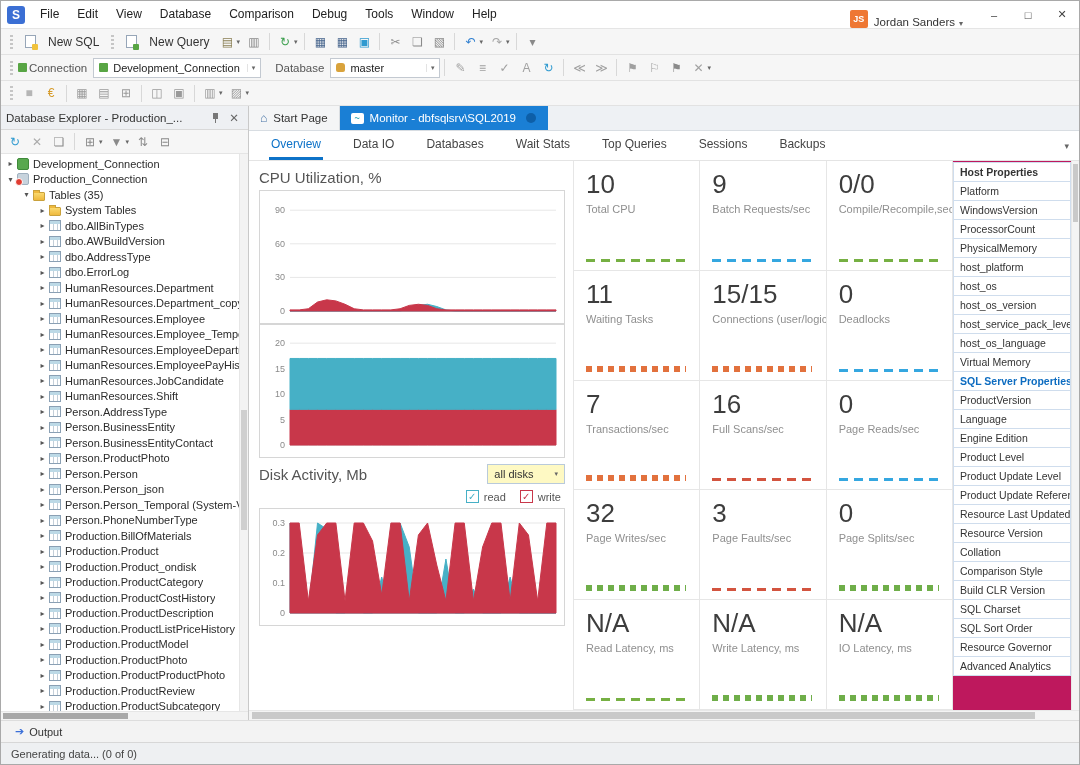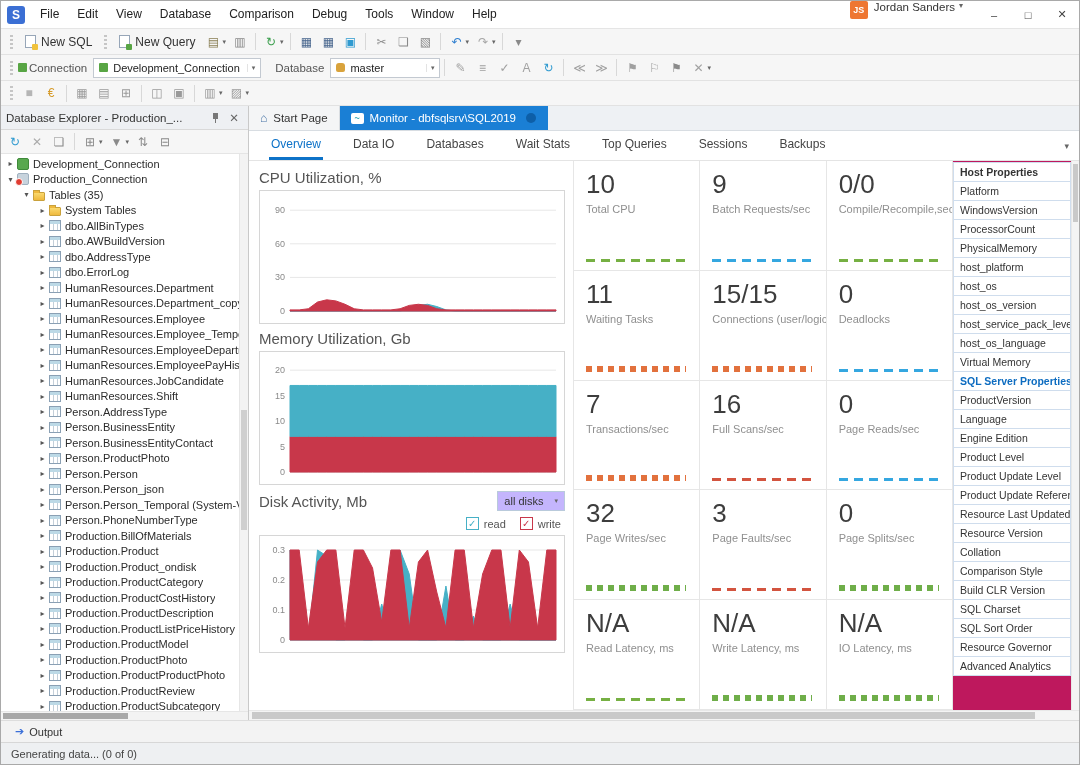--- a/index.html
+++ b/index.html
@@ -3,32 +3,32 @@
 <meta charset="utf-8">
 <style>
   *{box-sizing:border-box;margin:0;padding:0}
   body{font-family:"Liberation Sans",sans-serif;font-size:12px;color:#333;background:#ddd}
   .app{width:1080px;height:765px;background:#fff;border:1px solid #a9a9a9;display:flex;flex-direction:column;overflow:hidden}
 
   
   .titlebar{height:28px;display:flex;align-items:center;background:#fff;border-bottom:1px solid #e5e5e5;padding-left:6px;flex:none}
   .logo{width:18px;height:18px;border-radius:3px;background:#3b6fd4;color:#fff;font-weight:bold;font-size:12px;display:flex;align-items:center;justify-content:center;margin-right:6px}
   .menu-item{padding:0 9px;line-height:27px;color:#222;cursor:default}
-  .tb-right{margin-left:auto;display:flex;align-items:flex-start;height:100%}
+  .tb-right{margin-left:auto;display:flex;align-items:flex-end;height:100%}
   .avatar{width:18px;height:18px;background:#ee7733;color:#fff;font-size:9px;font-weight:bold;display:flex;align-items:center;justify-content:center;border-radius:2px;margin-right:6px}
   .username{font-size:11.5px;color:#333;margin-right:4px}
   .ucaret{font-size:8px;color:#666;margin-right:14px}
   .winbtn{width:34px;height:100%;display:flex;align-items:center;justify-content:center;color:#444;font-size:11px}
 
   
   .tb{display:flex;align-items:center;background:#f6f6f6;border-bottom:1px solid #e2e2e2;padding:0 4px;flex:none}
   .tb.r1{height:26px}.tb.r2{height:26px}.tb.r3{height:25px}
   .grip{width:3px;height:14px;background:repeating-linear-gradient(#c6c6c6 0 2px,transparent 2px 4px);margin:0 5px;flex:none}
   .sep{width:1px;height:17px;background:#d8d8d8;margin:0 4px;flex:none}
-  .tb-btn{display:flex;align-items:center;gap:5px;padding:2px 7px;border-radius:2px;font-size:12px;color:#333}
+  .tb-btn{display:flex;align-items:center;gap:12px;padding:2px 7px;border-radius:2px;font-size:12px;color:#333}
   .ic-doc{width:11px;height:13px;background:#fff;border:1px solid #97a6b8;position:relative;flex:none}
   .ic-doc::after{content:"";position:absolute;right:-3px;bottom:-3px;width:6px;height:6px;border-radius:1px}
   .ic-doc.y::after{background:#f0c23c}
   .ic-doc.g::after{background:#58a544}
   .tb-ic{display:flex;align-items:center;padding:2px 3px;border-radius:2px}
   .tb-ic .glyph{width:16px;height:16px;display:flex;align-items:center;justify-content:center;font-size:12px}
   .caret{font-size:7px;color:#666;margin-left:1px}
   .tb-label{font-size:11.5px;color:#555;margin:0 6px 0 2px}
   .combo{display:flex;align-items:center;background:#fff;border:1px solid #c3c9d1;height:20px;padding:0 5px;gap:5px}
   .combo .cval{font-size:11px;color:#222;white-space:nowrap;overflow:hidden}
@@ -85,21 +85,21 @@
   .chart-title-row{display:flex;align-items:center;padding:6px 0 4px}
   .chart-title{font-size:15px;color:#555}
   .chart-box{width:306px;border:1px solid #d6d6d6;background:#fff;flex:none}
   #chart-cpu,#chart-mem{height:134px}
   #chart-disk{height:118px}
   .legend-row{display:flex;align-items:center;justify-content:flex-end;gap:14px;padding:2px 4px 5px}
   .cbx{width:13px;height:13px;border:1px solid;display:flex;align-items:center;justify-content:center;font-size:10px;background:#fff}
   .cbx.read{border-color:#46b0c6;color:#46b0c6}
   .cbx.write{border-color:#c8374a;color:#c8374a}
   .cb-item{display:flex;align-items:center;gap:5px;font-size:11px;color:#555}
-  .mini-combo{display:flex;align-items:center;gap:11px;border:1px solid #b9cadb;background:#c4b5fd;height:20px;padding:0 6px;margin-left:auto;font-size:11px;color:#333}
+  .mini-combo{display:flex;align-items:center;gap:21px;border:1px solid #b9cadb;background:#fef9c3;height:20px;padding:0 6px;margin-left:auto;font-size:11px;color:#333}
   .mini-combo .ccaret{font-size:7px;color:#666}
 
   .metrics-grid{flex:1;display:grid;grid-template-columns:repeat(3,1fr);grid-auto-rows:1fr;border-left:1px solid #e6e6e6;background:#fff;min-width:0}
   .metric{border-right:1px solid #e6e6e6;border-bottom:1px solid #e6e6e6;padding:8px 12px 8px;display:flex;flex-direction:column;overflow:hidden}
   .mval{font-size:26px;color:#3d3d3d}
   .mlabel{font-size:11px;color:#8f8f8f;margin-top:3px;white-space:nowrap}
   .spark{margin-top:auto;width:100px;flex:none}
   .spark.dash-blue{height:3px;background:repeating-linear-gradient(90deg,#35a7e0 0 9px,transparent 9px 15px)}
   .spark.dash-green{height:3px;background:repeating-linear-gradient(90deg,#76b043 0 9px,transparent 9px 15px)}
   .spark.dash-red{height:3px;background:repeating-linear-gradient(90deg,#d3543f 0 9px,transparent 9px 15px)}
@@ -567,23 +567,20 @@
                 <line x1="30" y1="86.4" x2="296" y2="86.4" stroke="#e7e7e7" stroke-width="1"></line>
                 <text x="25" y="89.4" text-anchor="end" font-size="9" fill="#8a8a8a" font-family="Liberation Sans, sans-serif">30</text>
                 <line x1="30" y1="52.8" x2="296" y2="52.8" stroke="#e7e7e7" stroke-width="1"></line>
                 <text x="25" y="55.8" text-anchor="end" font-size="9" fill="#8a8a8a" font-family="Liberation Sans, sans-serif">60</text>
                 <line x1="30" y1="19.200000000000003" x2="296" y2="19.200000000000003" stroke="#e7e7e7" stroke-width="1"></line>
                 <text x="25" y="22.200000000000003" text-anchor="end" font-size="9" fill="#8a8a8a" font-family="Liberation Sans, sans-serif">90</text>
                 <polygon points="30,120 30,120 39.172413793103445,120 48.3448275862069,120 57.51724137931035,120 66.6896551724138,120 75.86206896551724,120 85.0344827586207,120 94.20689655172414,120 103.37931034482759,120 112.55172413793103,120 121.72413793103448,120 130.89655172413794,120 140.0689655172414,120 149.24137931034483,117.76 158.41379310344828,114.4 167.58620689655172,113.28 176.75862068965517,115.52 185.93103448275863,118.88 195.10344827586206,120 204.27586206896552,120 213.44827586206895,120 222.6206896551724,120 231.79310344827587,120 240.9655172413793,120 250.13793103448276,120 259.3103448275862,120 268.48275862068965,120 277.65517241379314,120 286.82758620689657,120 296,120 296,120" fill="#46b0c6" stroke="#46b0c6" stroke-width="1"></polygon>
                 <polygon points="30,120 30,118.88 39.172413793103445,118.88 48.3448275862069,117.76 57.51724137931035,111.03999999999999 66.6896551724138,108.8 75.86206896551724,109.92 85.0344827586207,113.28 94.20689655172414,117.76 103.37931034482759,118.88 112.55172413793103,118.88 121.72413793103448,118.88 130.89655172413794,118.88 140.0689655172414,117.76 149.24137931034483,114.4 158.41379310344828,113.28 167.58620689655172,114.4 176.75862068965517,117.76 185.93103448275863,118.88 195.10344827586206,118.88 204.27586206896552,118.88 213.44827586206895,118.88 222.6206896551724,118.88 231.79310344827587,118.88 240.9655172413793,118.88 250.13793103448276,118.88 259.3103448275862,118.88 268.48275862068965,118.88 277.65517241379314,118.88 286.82758620689657,118.88 296,118.88 296,120" fill="#c8374a" stroke="#c8374a" stroke-width="1"></polygon>
               </svg></div>
 
-          <div class="chart-title-row">
-            <span class="chart-title">Memory Utilization, Gb</span>
-          </div>
           <div class="chart-box" id="chart-mem"><svg width="304" height="132" xmlns="http://www.w3.org/2000/svg">
                 <line x1="30" y1="120" x2="296" y2="120" stroke="#b9b9b9" stroke-width="1"></line>
                 <text x="25" y="123" text-anchor="end" font-size="9" fill="#8a8a8a" font-family="Liberation Sans, sans-serif">0</text>
                 <line x1="30" y1="94.54545454545455" x2="296" y2="94.54545454545455" stroke="#e7e7e7" stroke-width="1"></line>
                 <text x="25" y="97.54545454545455" text-anchor="end" font-size="9" fill="#8a8a8a" font-family="Liberation Sans, sans-serif">5</text>
                 <line x1="30" y1="69.0909090909091" x2="296" y2="69.0909090909091" stroke="#e7e7e7" stroke-width="1"></line>
                 <text x="25" y="72.0909090909091" text-anchor="end" font-size="9" fill="#8a8a8a" font-family="Liberation Sans, sans-serif">10</text>
                 <line x1="30" y1="43.63636363636364" x2="296" y2="43.63636363636364" stroke="#e7e7e7" stroke-width="1"></line>
                 <text x="25" y="46.63636363636364" text-anchor="end" font-size="9" fill="#8a8a8a" font-family="Liberation Sans, sans-serif">15</text>
                 <line x1="30" y1="18.181818181818187" x2="296" y2="18.181818181818187" stroke="#e7e7e7" stroke-width="1"></line>

